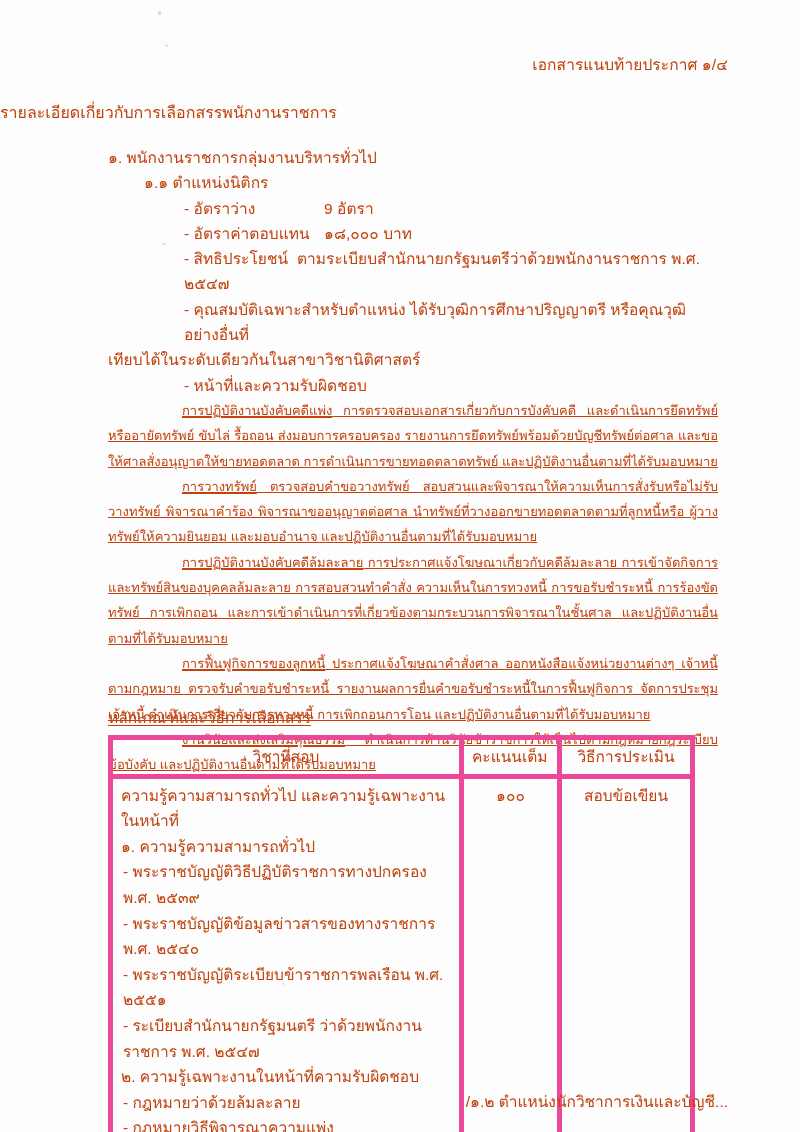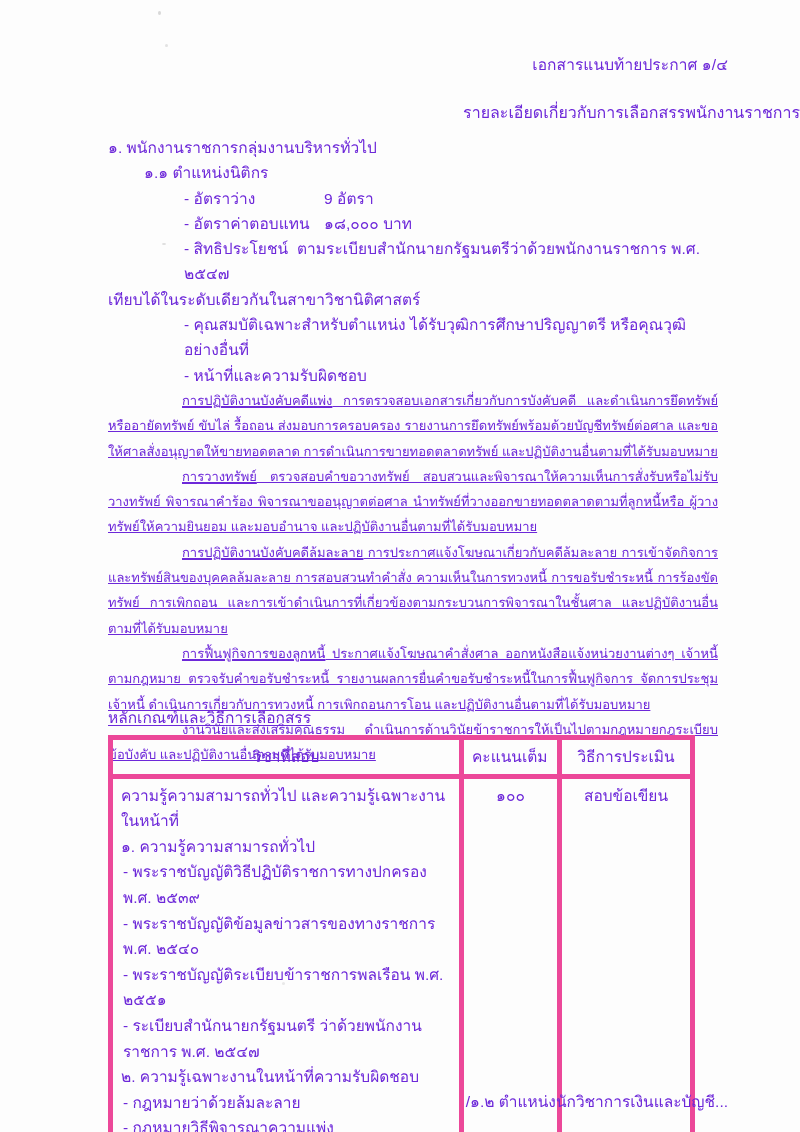--- a/index.html
+++ b/index.html
@@ -6,21 +6,21 @@
     margin: 0;
     padding: 0;
     background: #ffffff;
   }
   .page {
     position: relative;
     width: 800px;
     height: 1132px;
     background: #fdfdfd;
     font-family: "Liberation Sans", "DejaVu Sans", sans-serif;
-    color: #6d28d9;
+    color: #c2410c;
     overflow: hidden;
     box-sizing: border-box;
   }
   
   .speck {
     position: absolute;
     background: #b9b9b9;
     border-radius: 50%;
     opacity: .55;
     pointer-events: none;
@@ -36,29 +36,29 @@
     top: 52px;
     font-size: 15.5px;
     letter-spacing: .1px;
     white-space: nowrap;
   }
   .doc-title {
     position: absolute;
     left: 0;
     right: 0;
     top: 100px;
-    text-align: right;
+    text-align: left;
     font-size: 16px;
   }
 
   .body-block {
     position: absolute;
     left: 108px;
     right: 82px;
-    top: 135px;
+    top: 145px;
   }
   .ln {
     font-size: 15.5px;
     line-height: 25.3px;
     white-space: pre-wrap;
     letter-spacing: .05px;
   }
   .ind-1 { padding-left: 0px; }
   .ind-2 { padding-left: 36px; }
   .ind-3 { padding-left: 76px; }
@@ -142,22 +142,22 @@
 
     <div class="ln ind-1">๑. พนักงานราชการกลุ่มงานบริหารทั่วไป</div>
     <div class="ln ind-2">๑.๑ ตำแหน่งนิติกร</div>
 
     <div class="ln ind-3"><span class="kv"><span class="k">- อัตราว่าง</span><span>9 อัตรา</span></span></div>
 
     <div class="ln ind-3"><span class="kv"><span class="k">- อัตราค่าตอบแทน</span><span>๑๘,๐๐๐ บาท</span></span></div>
 
     <div class="ln ind-3">- สิทธิประโยชน์  ตามระเบียบสำนักนายกรัฐมนตรีว่าด้วยพนักงานราชการ พ.ศ. ๒๕๔๗</div>
 
+    <div class="ln ind-3">- คุณสมบัติเฉพาะสำหรับตำแหน่ง ได้รับวุฒิการศึกษาปริญญาตรี หรือคุณวุฒิอย่างอื่นที่</div>
     <div class="ln ind-1">เทียบได้ในระดับเดียวกันในสาขาวิชานิติศาสตร์</div>
-    <div class="ln ind-3">- คุณสมบัติเฉพาะสำหรับตำแหน่ง ได้รับวุฒิการศึกษาปริญญาตรี หรือคุณวุฒิอย่างอื่นที่</div>
 
     <div class="ln ind-4">- หน้าที่และความรับผิดชอบ</div>
 
     <p class="para"><span class="lead">การปฏิบัติงานบังคับคดีแพ่ง</span><span> การตรวจสอบเอกสารเกี่ยวกับการบังคับคดี และดำเนินการยึดทรัพย์ หรืออายัดทรัพย์ ขับไล่ รื้อถอน ส่งมอบการครอบครอง รายงานการยึดทรัพย์พร้อมด้วยบัญชีทรัพย์ต่อศาล และขอให้ศาลสั่งอนุญาตให้ขายทอดตลาด การดำเนินการขายทอดตลาดทรัพย์ และปฏิบัติงานอื่นตามที่ได้รับมอบหมาย</span></p>
 
     <p class="para"><span class="lead">การวางทรัพย์</span><span> ตรวจสอบคำขอวางทรัพย์ สอบสวนและพิจารณาให้ความเห็นการสั่งรับหรือไม่รับวางทรัพย์ พิจารณาคำร้อง พิจารณาขออนุญาตต่อศาล นำทรัพย์ที่วางออกขายทอดตลาดตามที่ลูกหนี้หรือ ผู้วางทรัพย์ให้ความยินยอม และมอบอำนาจ และปฏิบัติงานอื่นตามที่ได้รับมอบหมาย</span></p>
 
     <p class="para"><span class="lead">การปฏิบัติงานบังคับคดีล้มละลาย</span><span> การประกาศแจ้งโฆษณาเกี่ยวกับคดีล้มละลาย การเข้าจัดกิจการและทรัพย์สินของบุคคลล้มละลาย การสอบสวนทำคำสั่ง ความเห็นในการทวงหนี้ การขอรับชำระหนี้ การร้องขัดทรัพย์ การเพิกถอน และการเข้าดำเนินการที่เกี่ยวข้องตามกระบวนการพิจารณาในชั้นศาล และปฏิบัติงานอื่นตามที่ได้รับมอบหมาย</span></p>
 
     <p class="para"><span class="lead">การฟื้นฟูกิจการของลูกหนี้</span><span>  ประกาศแจ้งโฆษณาคำสั่งศาล ออกหนังสือแจ้งหน่วยงานต่างๆ เจ้าหนี้ตามกฎหมาย ตรวจรับคำขอรับชำระหนี้ รายงานผลการยื่นคำขอรับชำระหนี้ในการฟื้นฟูกิจการ จัดการประชุมเจ้าหนี้ ดำเนินการเกี่ยวกับการทวงหนี้ การเพิกถอนการโอน และปฏิบัติงานอื่นตามที่ได้รับมอบหมาย</span></p>

